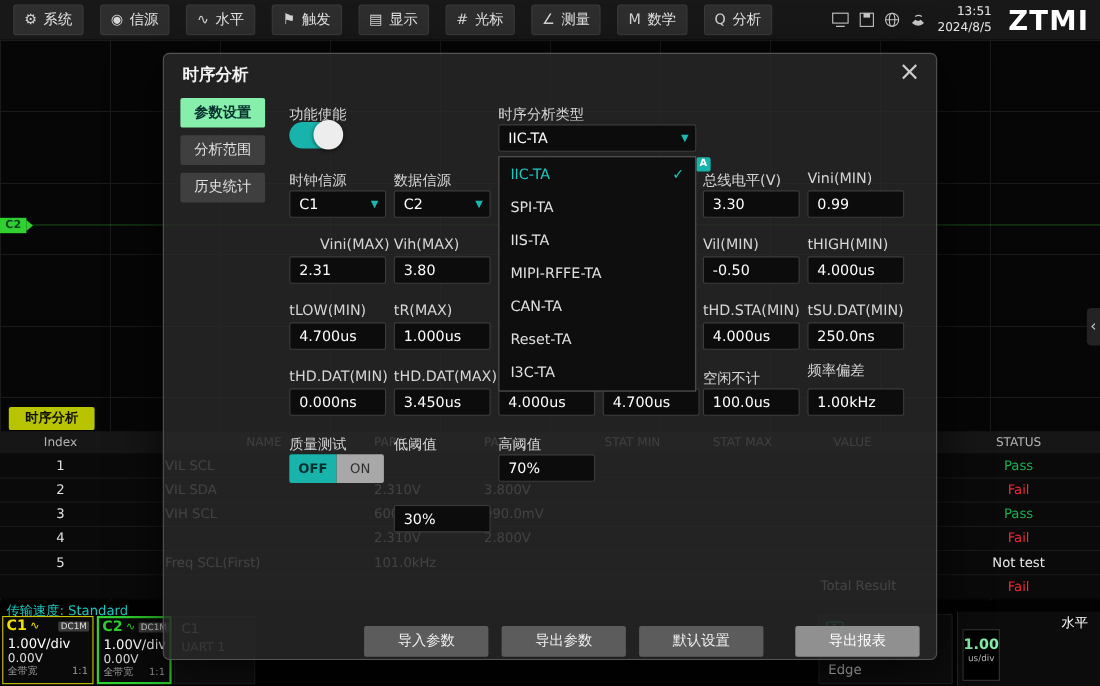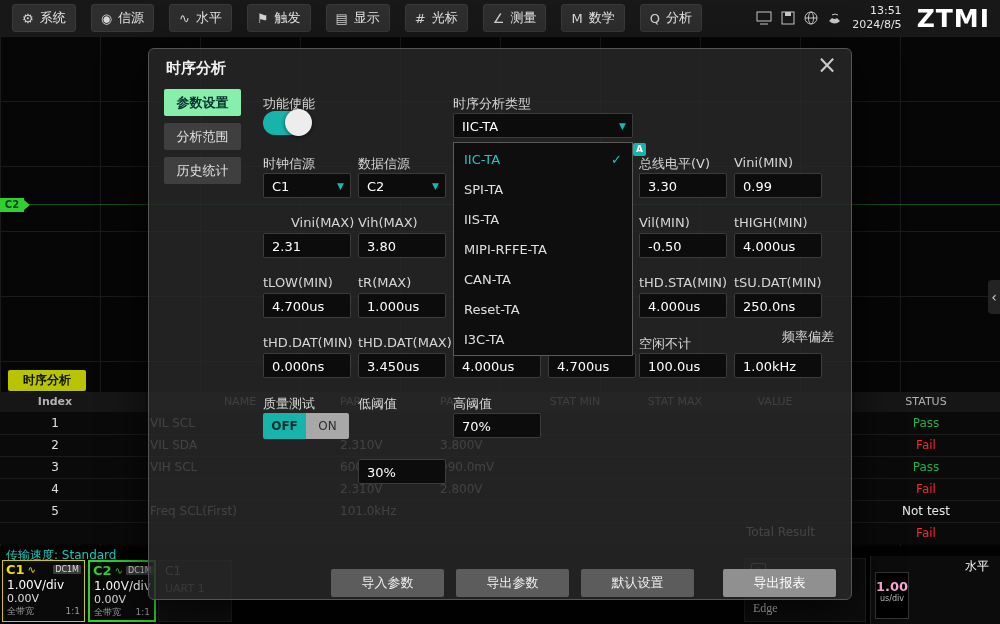--- a/index.html
+++ b/index.html
@@ -50,27 +50,27 @@
   .ch1 .ch-name,.ch1 .ch-wave{color:#f0e000;}
   .ch2 .ch-name,.ch2 .ch-wave{color:#2fd02f;}
   .ch-wave{font-size:10px;}
   .ch-chip{background:#3c3c3c;color:#ddd;font-size:8px;padding:0 2px;border-radius:1px;margin-left:auto;}
   .ch-scale{font-size:12px;color:#fff;padding-left:4px;line-height:14px;}
   .ch-off{font-size:11px;color:#ddd;padding-left:4px;line-height:13px;}
   .ch-bw{display:flex;justify-content:space-between;font-size:9px;color:#9a9a9a;padding:0 4px;line-height:12px;}
   .uartpanel{position:absolute;left:158px;top:14px;width:74px;height:62px;background:#0f0f0f;border:1px solid #1f1f1f;color:#9a9a9a;box-sizing:border-box;cursor:pointer;}
   .uartpanel .l1{font-size:12px;padding:3px 0 0 6px;}
   .uartpanel .l2{font-size:11px;padding:4px 0 0 6px;color:#8a8a8a;}
-  .trigpanel{position:absolute;left:744px;top:12px;width:122px;height:64px;background:#0d0d0d;border:1px solid #1f1f1f;box-sizing:border-box;cursor:pointer;font-family:Liberation Serif, serif;}
+  .trigpanel{position:absolute;left:744px;top:12px;width:122px;height:64px;background:#0d0d0d;border:1px solid #1f1f1f;box-sizing:border-box;cursor:pointer;}
   .trig-chip{display:inline-block;border:1px solid #19b8b0;color:#19b8b0;font-size:9px;line-height:12px;padding:0 4px;margin:4px 0 0 6px;border-radius:2px;}
   .trig-edge{position:absolute;left:8px;bottom:5px;color:#c8c8c8;font-size:12px;}
   .hpanel{position:absolute;left:870px;top:10px;width:130px;height:68px;background:#0c0c0c;border-left:1px solid #242424;cursor:pointer;}
   .hp-title{position:absolute;right:12px;top:2px;font-size:12px;color:#fff;}
   .hp-scale{position:absolute;left:4px;top:16px;width:34px;height:47px;background:#000;border:1px solid #333;text-align:center;box-sizing:border-box;}
-  .hp-scale .v{font-size:13px;font-weight:bold;color:#f9a8d4;margin-top:6px;}
+  .hp-scale .v{font-size:13px;font-weight:bold;color:#86efac;margin-top:6px;}
   .hp-scale .u{font-size:8px;color:#bbb;}
   .hp-rows{position:absolute;left:44px;top:17px;font-size:10px;line-height:16px;white-space:nowrap;}
   .hp-rows .row span{display:inline-block;}
   .orange{color:#ff9d00;}
   .cyan{color:#28c8f0;}
   .white{color:#e8e8e8;}
   .gap{margin-right:7px;}
 
   
   .dialog{position:absolute;left:148px;top:48px;width:704px;height:552px;background:rgba(40,40,40,.84);border:1px solid #545454;border-radius:6px;box-shadow:0 10px 45px rgba(0,0,0,.75);z-index:10;box-sizing:border-box;}
@@ -174,21 +174,21 @@
 
   <div class="scope">
     <div class="c2line"></div>
     <div class="c2mark">C2</div>
     <div class="handle">‹</div>
   </div>
 
   <div class="mtable">
     <div class="tab-ta">时序分析</div>
     <div class="thead">
-      <span class="th" style="left:0;width:110px;font-weight:bold;">Index</span>
+      <span class="th" style="left:0;width:110px;">Index</span>
       <span class="th" style="left:150px;width:180px;">NAME</span>
       <span class="th" style="left:340px;width:95px;text-align:left;">PARA...</span>
       <span class="th" style="left:440px;width:95px;text-align:left;">PARA...</span>
       <span class="th" style="left:530px;width:90px;">STAT MIN</span>
       <span class="th" style="left:630px;width:90px;">STAT MAX</span>
       <span class="th" style="left:730px;width:90px;">VALUE</span>
       <span class="th" style="left:852px;width:148px;">STATUS</span>
     </div>
     <div class="trow" style="top:20px;">
       <span class="td td-index">1</span>
@@ -350,21 +350,21 @@
     <div class="dfld" style="left:585px;top:244px;">250.0ns</div>
 
     <div class="dlbl" style="left:114px;top:286px;">tHD.DAT(MIN)</div>
     <div class="dfld" style="left:114px;top:304px;">0.000ns</div>
     <div class="dlbl" style="left:209px;top:286px;">tHD.DAT(MAX)</div>
     <div class="dfld" style="left:209px;top:304px;">3.450us</div>
     <div class="dfld" style="left:304px;top:304px;">4.000us</div>
     <div class="dfld" style="left:399px;top:304px;">4.700us</div>
     <div class="dlbl" style="left:490px;top:286px;">空闲不计</div>
     <div class="dfld" style="left:490px;top:304px;">100.0us</div>
-    <div class="dlbl" style="left:585px;top:279px;margin-left:48px;">频率偏差</div>
+    <div class="dlbl" style="left:585px;top:279px;">频率偏差</div>
     <div class="dfld" style="left:585px;top:304px;">1.00kHz</div>
 
     <div class="dlbl" style="left:114px;top:346px;">质量测试</div>
     <div class="qbtn qoff">OFF</div>
     <div class="qbtn qon">ON</div>
     <div class="dlbl" style="left:209px;top:346px;">低阈值</div>
     <div class="dfld" style="left:209px;top:364px;margin-top:46px;">30%</div>
     <div class="dlbl" style="left:304px;top:346px;">高阈值</div>
     <div class="dfld" style="left:304px;top:364px;">70%</div>
 

